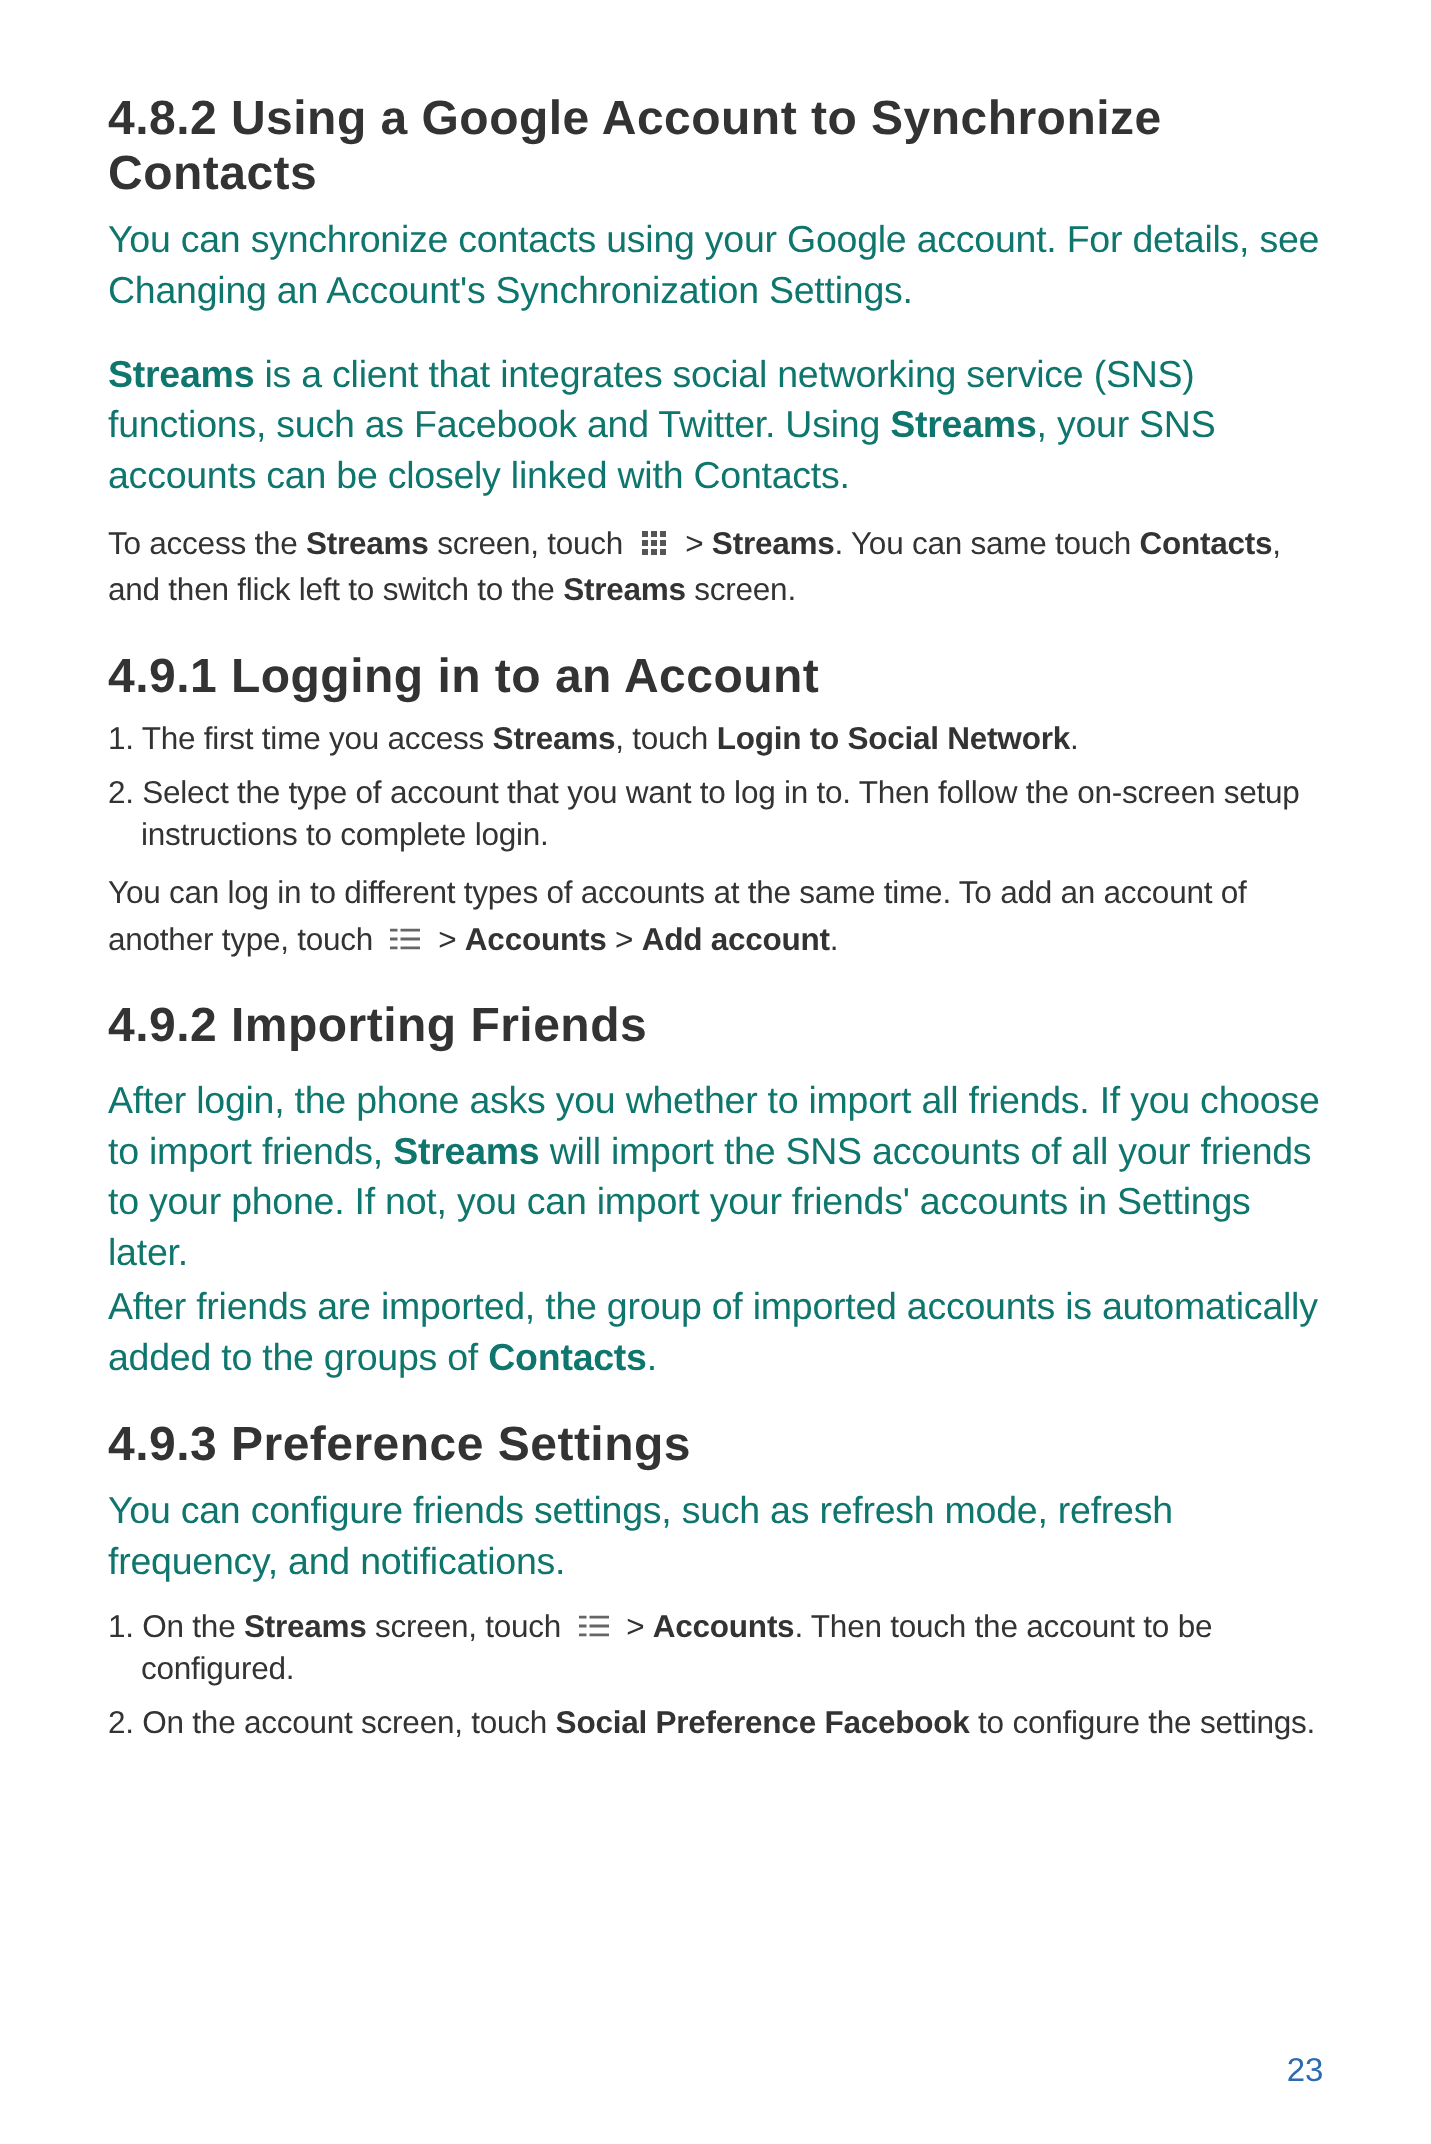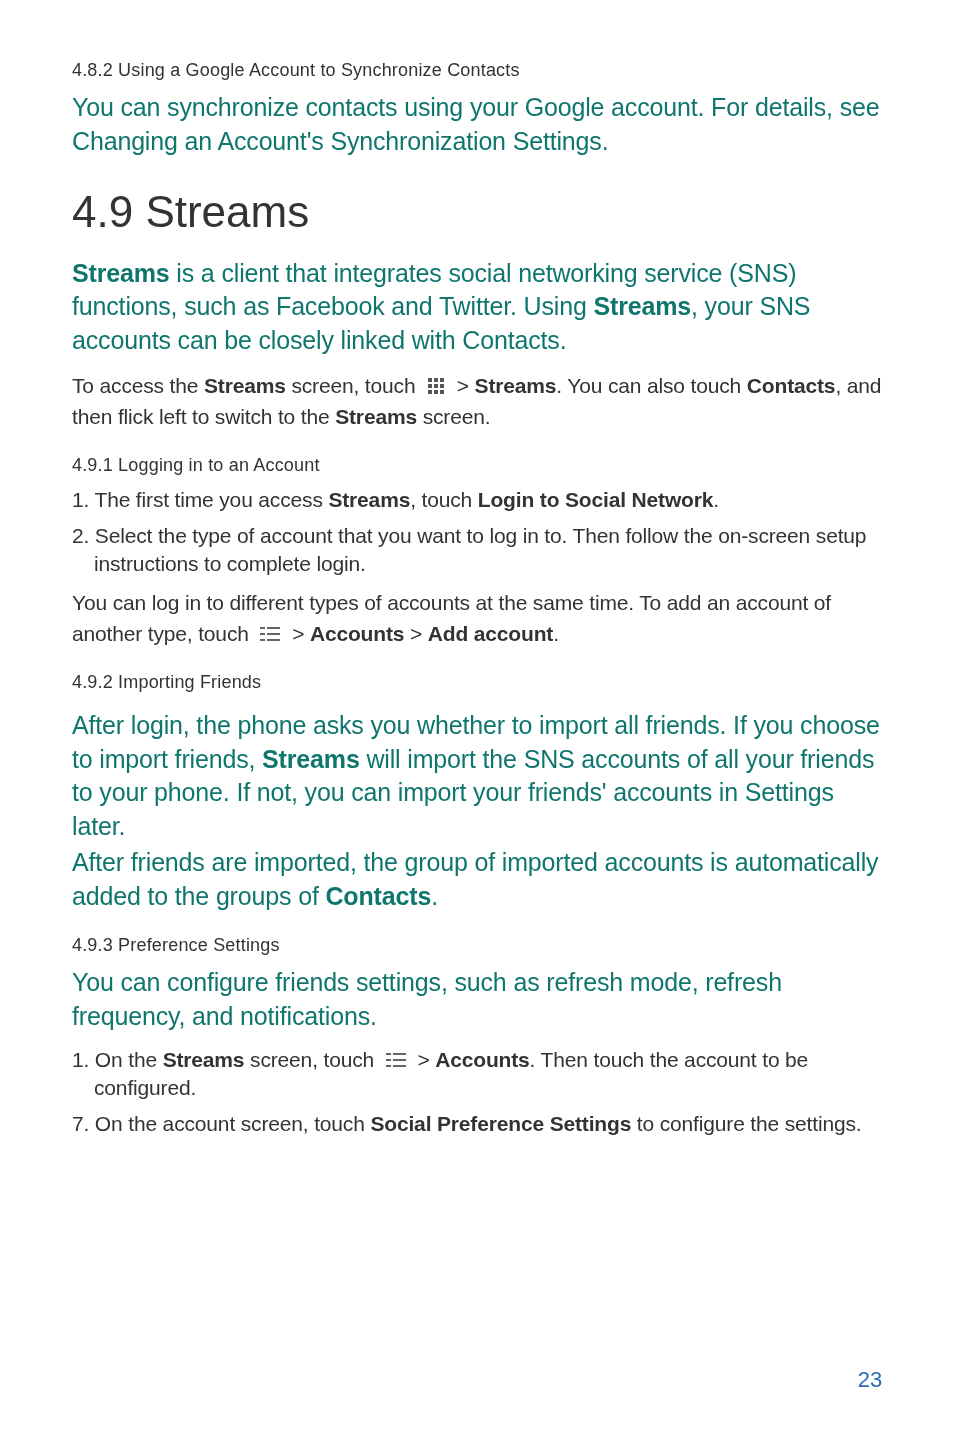--- a/index.html
+++ b/index.html
@@ -8,22 +8,22 @@
       padding: 60px 72px 60px 72px;
       font-family: Arial, Helvetica, sans-serif;
       color: #333;
       width: 954px;
       height: 1429px;
       box-sizing: border-box;
       position: relative;
       letter-spacing: -0.01em;
     }
     h2.section-h2 {
-      font-size: 18px;
-      font-weight: normal;
+      font-size: 32px;
+      font-weight: bold;
       margin: 0 0 10px 0;
       color: #333;
       letter-spacing: 0.01em;
     }
     h1.section-h1 {
       font-size: 44px;
       font-weight: normal;
       margin: 28px 0 20px 0;
       color: #333;
       letter-spacing: 0;
@@ -70,38 +70,37 @@
   </style>
 </head>
 <body>
 
 <div class="section-block">
   <h2 class="section-h2">4.8.2  Using a Google Account to Synchronize Contacts</h2>
   <p class="body">You can synchronize contacts using your Google account. For details, see Changing an Account's Synchronization Settings.</p>
 </div>
 
 <div class="section-block">
-  <h1 class="section-h1">4.9  Streams</h1>
   <p class="body">
     <span class="bold">Streams</span><span> is a client that integrates social networking service (SNS) functions, such as Facebook and Twitter. Using </span><span class="bold">Streams</span><span>, your SNS accounts can be closely linked with Contacts.</span>
   </p>
   <p class="body-tight">
     <span>To access the </span><span class="bold">Streams</span><span> screen, touch </span>
     <svg class="inline-icon" width="18" height="18" viewBox="0 0 18 18">
         <rect x="1" y="1" width="4" height="4" fill="#555"></rect>
         <rect x="7" y="1" width="4" height="4" fill="#555"></rect>
         <rect x="13" y="1" width="4" height="4" fill="#555"></rect>
         <rect x="1" y="7" width="4" height="4" fill="#555"></rect>
         <rect x="7" y="7" width="4" height="4" fill="#555"></rect>
         <rect x="13" y="7" width="4" height="4" fill="#555"></rect>
         <rect x="1" y="13" width="4" height="4" fill="#555"></rect>
         <rect x="7" y="13" width="4" height="4" fill="#555"></rect>
         <rect x="13" y="13" width="4" height="4" fill="#555"></rect>
       </svg>
-    <span> &gt; </span><span class="bold">Streams</span><span>. You can also touch </span><span class="bold">Contacts</span><span>, and then flick left to switch to the </span><span class="bold">Streams</span><span> screen.</span>
+    <span> &gt; </span><span class="bold">Streams</span><span>. You can same touch </span><span class="bold">Contacts</span><span>, and then flick left to switch to the </span><span class="bold">Streams</span><span> screen.</span>
   </p>
 </div>
 
 <div class="section-block">
   <h2 class="section-h2">4.9.1  Logging in to an Account</h2>
   <ol>
     <li>
       <span>1. The first time you access </span><span class="bold">Streams</span><span>, touch </span><span class="bold">Login to Social Network</span><span>.</span>
     </li>
     <li>2. Select the type of account that you want to log in to. Then follow the on-screen setup instructions to complete login.</li>
@@ -140,18 +139,18 @@
           <rect x="0" y="0" width="5" height="2" fill="#666"></rect>
           <rect x="7" y="0" width="13" height="2" fill="#666"></rect>
           <rect x="0" y="6" width="5" height="2" fill="#666"></rect>
           <rect x="7" y="6" width="13" height="2" fill="#666"></rect>
           <rect x="0" y="12" width="5" height="2" fill="#666"></rect>
           <rect x="7" y="12" width="13" height="2" fill="#666"></rect>
         </svg>
       <span> &gt; </span><span class="bold">Accounts</span><span>. Then touch the account to be configured.</span>
     </li>
     <li>
-      <span>7. On the account screen, touch </span><span class="bold">Social Preference Settings</span><span> to configure the settings.</span>
+      <span>2. On the account screen, touch </span><span class="bold">Social Preference Facebook</span><span> to configure the settings.</span>
     </li>
   </ol>
 </div>
 
 <div class="page-number">23</div>
 
 </body></html>

